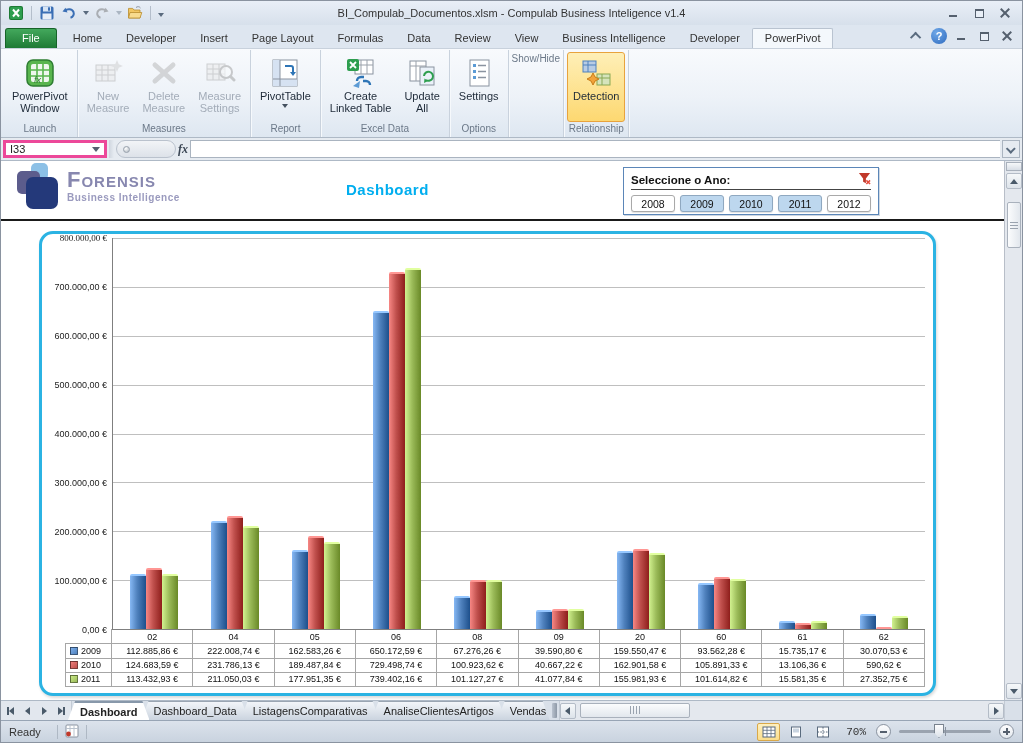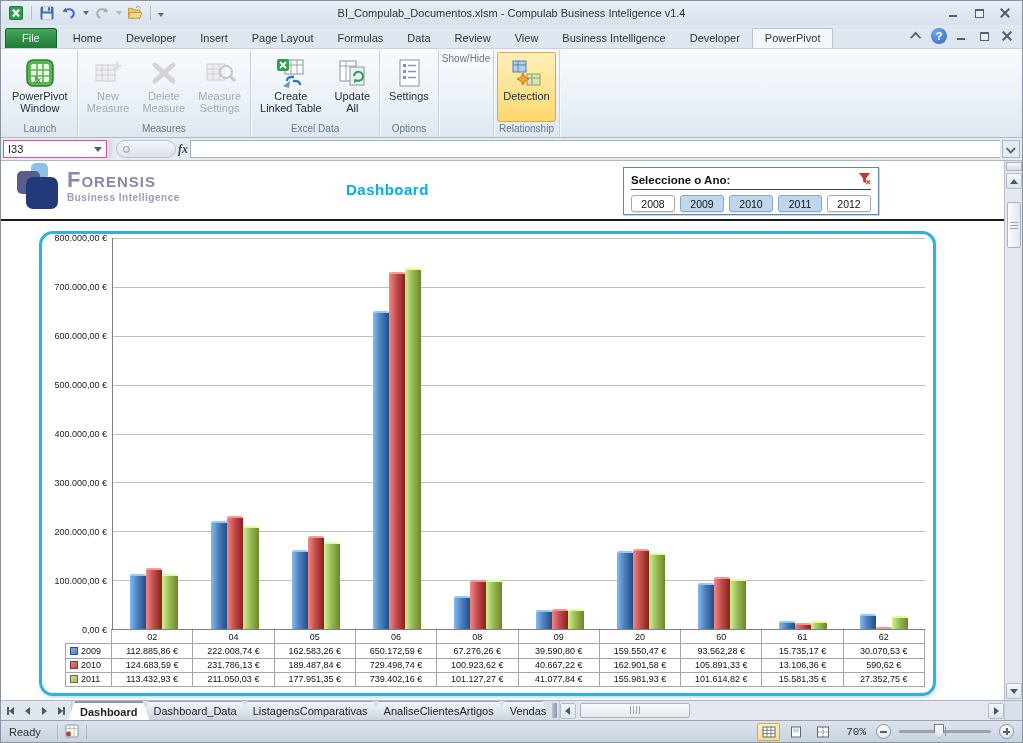--- a/index.html
+++ b/index.html
@@ -46,21 +46,21 @@
   .rbtn .rlabel { text-align:center; font-size:11px; line-height:12px; color:#1E2A38; }
   .rbtn.disabled { color:#A3ACB8; }
   .rbtn.disabled .rlabel { color:#A3ACB8; }
   .rbtn.disabled .ricon svg { opacity:.45; filter:grayscale(1); }
   .rbtn.hl { background:linear-gradient(#FEEFB7,#FDD871); border:1px solid #E8A33D; }
   .darr { width:0; height:0; border-left:3px solid transparent; border-right:3px solid transparent; border-top:4px solid #44515F; margin-top:2px; }
   .rgrouplabel { height:15px; text-align:center; font-size:10px; color:#6B7888; padding-top:1px; }
 
   
   .fbar { height:23px; background:#E6EBF1; border-bottom:1px solid #AEB9C6; display:flex; align-items:center; padding:2px 2px; gap:2px; }
-  .namebox { width:104px; height:18px; background:#fff; border:1px solid #ec4899; display:flex; align-items:center; padding:0 4px; }
+  .namebox { width:104px; height:18px; background:#fff; border:3px solid #ec4899; display:flex; align-items:center; padding:0 4px; }
   .namebox .nval { flex:1; font-size:11px; color:#222; }
   .namebox .dd { width:0; height:0; border-left:4px solid transparent; border-right:4px solid transparent; border-top:5px solid #55606E; }
   .fb-sep { width:5px; height:18px; background:linear-gradient(90deg,#cfd6df,#e6ebf1); }
   .fx-pill { width:60px; height:18px; border-radius:9px; background:linear-gradient(#F2F4F7,#DDE2E9); border:1px solid #BAC2CD; display:flex; align-items:center; padding:0 6px; gap:8px; }
   .fx-dot { width:7px; height:7px; border-radius:50%; background:radial-gradient(circle at 35% 30%,#fff,#AEB6C0); border:1px solid #98A1AC; }
   .fx-sym { font-family:"Liberation Serif", serif; font-style:italic; font-weight:bold; font-size:12px; color:#3B4document:#3B4654; color:#3B4654; }
   .fb-input { flex:1; height:18px; background:#fff; border:1px solid #AAB4C0; border-right:none; }
   .fb-expand { width:18px; height:18px; background:#E6EBF1; border:1px solid #AAB4C0; display:flex; align-items:center; justify-content:center; }
   .chev-dn { width:7px; height:7px; border-left:2px solid #5A6B7E; border-bottom:2px solid #5A6B7E; transform:rotate(-45deg) translateY(-1px); }
 
@@ -304,20 +304,41 @@
             </div>
           </div>
         </div>
         <div class="rgrouplabel">Measures</div>
       </div>
       <div class="rgroup">
         <div class="rbtns">
           <div class="rbtn">
             <div class="ricon">
               <svg viewBox="0 0 32 32">
+                <rect x="4" y="3" width="24" height="26" fill="#fff" stroke="#8A93A0"></rect>
+                <rect x="4" y="3" width="7" height="26" fill="#D6E2F2"></rect>
+                <rect x="4" y="22" width="24" height="7" fill="#D6E2F2"></rect>
+                <path d="M11 3 v26 M4 22 h24" stroke="#8A93A0"></path>
+                <path d="M16 9 h6 a2 2 0 0 1 2 2 v5" fill="none" stroke="#2E75B6" stroke-width="2"></path>
+                <path d="M24 19 l-3-4 h6 Z" fill="#2E75B6"></path>
+              </svg>
+            </div>
+            <div class="rlabel">
+              <div>PivotTable</div>
+            </div>
+            <div class="darr"></div>
+          </div>
+        </div>
+        <div class="rgrouplabel">Report</div>
+      </div>
+      <div class="rgroup">
+        <div class="rbtns">
+          <div class="rbtn">
+            <div class="ricon">
+              <svg viewBox="0 0 32 32">
                 <rect x="10" y="3" width="18" height="14" fill="#fff" stroke="#8A93A0"></rect>
                 <path d="M10 8 h18 M16 3 v14 M22 3 v14" stroke="#9AA1AA"></path>
                 <rect x="2" y="2" width="12" height="12" rx="2" fill="#2E9E4F"></rect>
                 <path d="M5 5 l6 6 M11 5 l-6 6" stroke="#fff" stroke-width="1.8"></path>
                 <path d="M12 24 a4 4 0 0 1 4-4 h3 M25 28 a4 4 0 0 0 -4-4 h-3" fill="none" stroke="#2E75B6" stroke-width="2.4"></path>
                 <path d="M8 29 l7-5 -1 7 Z" fill="#5C9BD5"></path>
               </svg>
             </div>
             <div class="rlabel">
               <div>Create</div>
@@ -428,21 +449,21 @@
             <div class="ybtn sel">2011</div>
             <div class="ybtn">2012</div>
           </div>
       </div>
     </div>
     <div class="dash-rule"></div>
 
     <div class="chart-box">
       <div class="chart-main">
         <div class="y-axis">
-            <div class="ytick" style="top: 0%;">800.000,00 €</div>
+            <div class="ytick" style="top: 0%; font-family: Liberation Serif, serif;">800.000,00 €</div>
             <div class="ytick" style="top: 12.5%;">700.000,00 €</div>
             <div class="ytick" style="top: 25%;">600.000,00 €</div>
             <div class="ytick" style="top: 37.5%;">500.000,00 €</div>
             <div class="ytick" style="top: 50%;">400.000,00 €</div>
             <div class="ytick" style="top: 62.5%;">300.000,00 €</div>
             <div class="ytick" style="top: 75%;">200.000,00 €</div>
             <div class="ytick" style="top: 87.5%;">100.000,00 €</div>
             <div class="ytick" style="top: 100%;">0,00 €</div>
           </div>
         <div class="plot">

